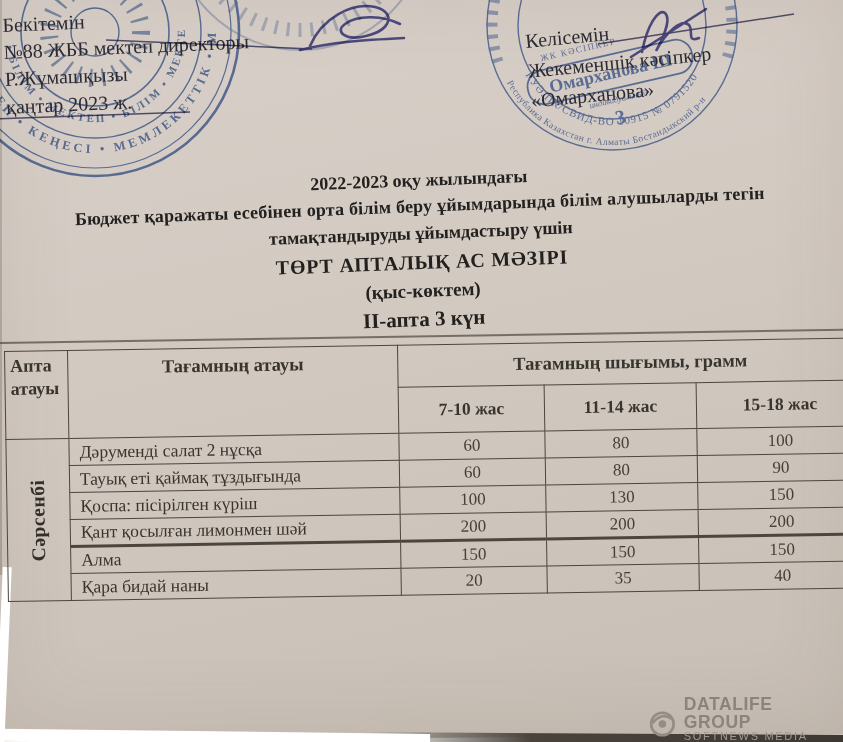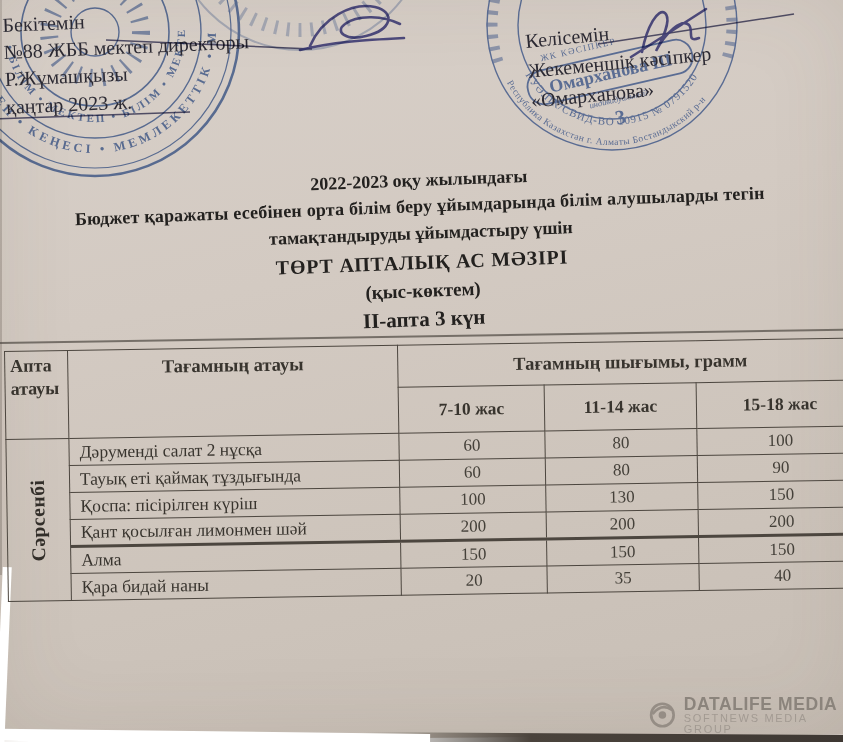--- a/index.html
+++ b/index.html
@@ -258,18 +258,18 @@
 
   <div class="watermark">
     <svg width="32" height="32" viewBox="0 0 32 32">
       <g stroke="#958d85" fill="none" stroke-width="3">
         <circle cx="16" cy="16" r="12.5"></circle>
         <path d="M 6 14 Q 15 3 26 10" stroke-linecap="round"></path>
       </g>
       <circle cx="16" cy="16" r="4.2" fill="#958d85"></circle>
     </svg>
     <div class="wm-text">
-      <div class="wm-title">DATALIFE MEDIA</div>
+      <div class="wm-title">DATALIFE GROUP</div>
       <div class="wm-sub">SOFTNEWS MEDIA GROUP</div>
     </div>
   </div>
 
 </div>
 
 </body></html>

